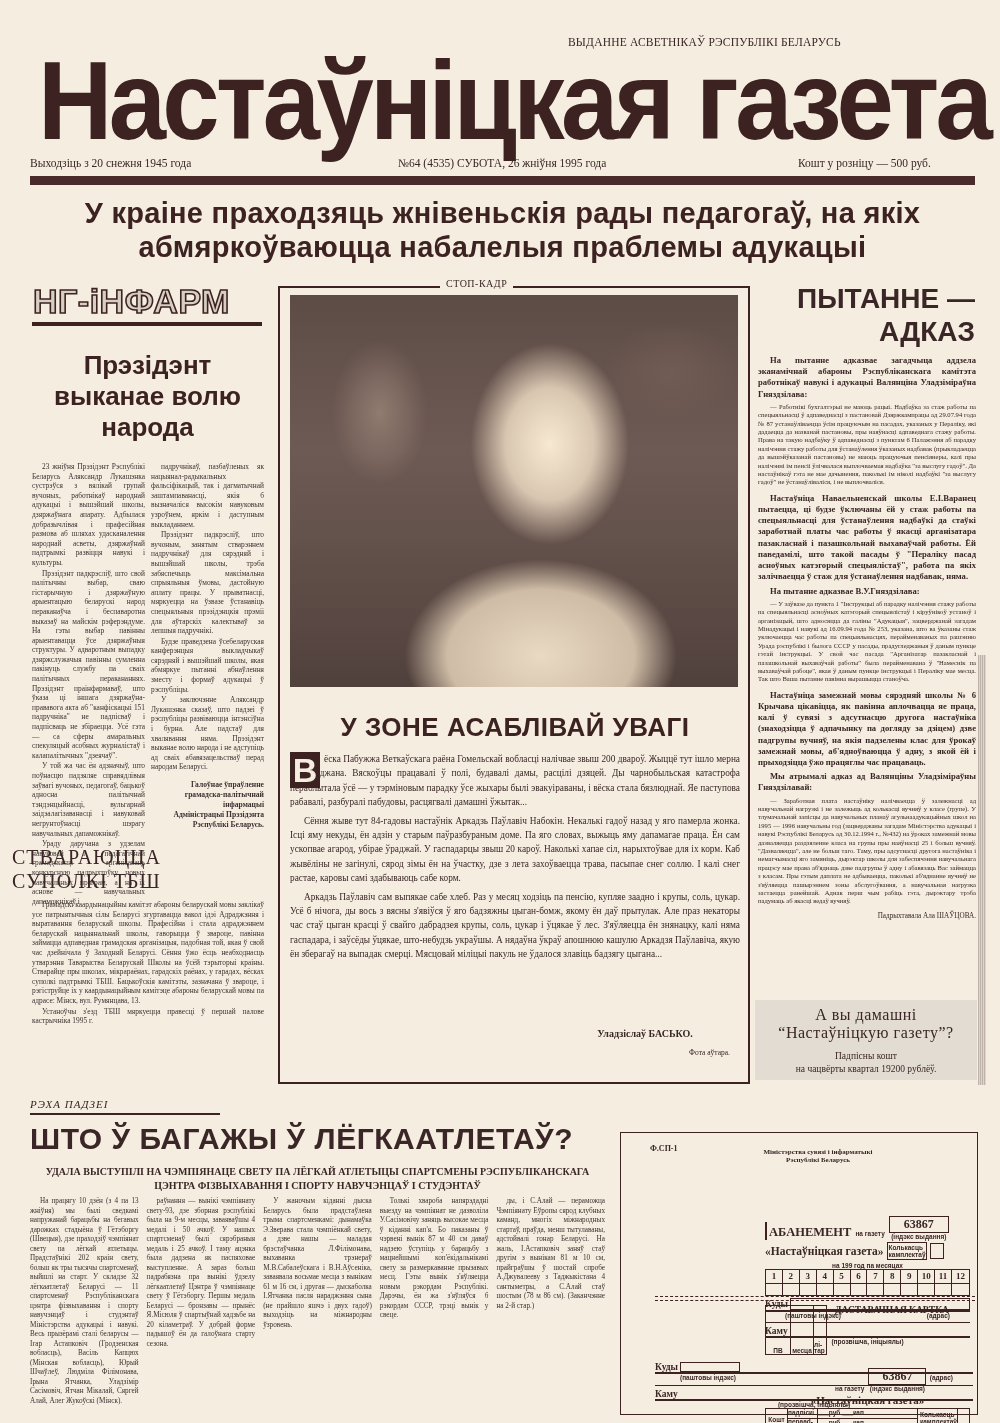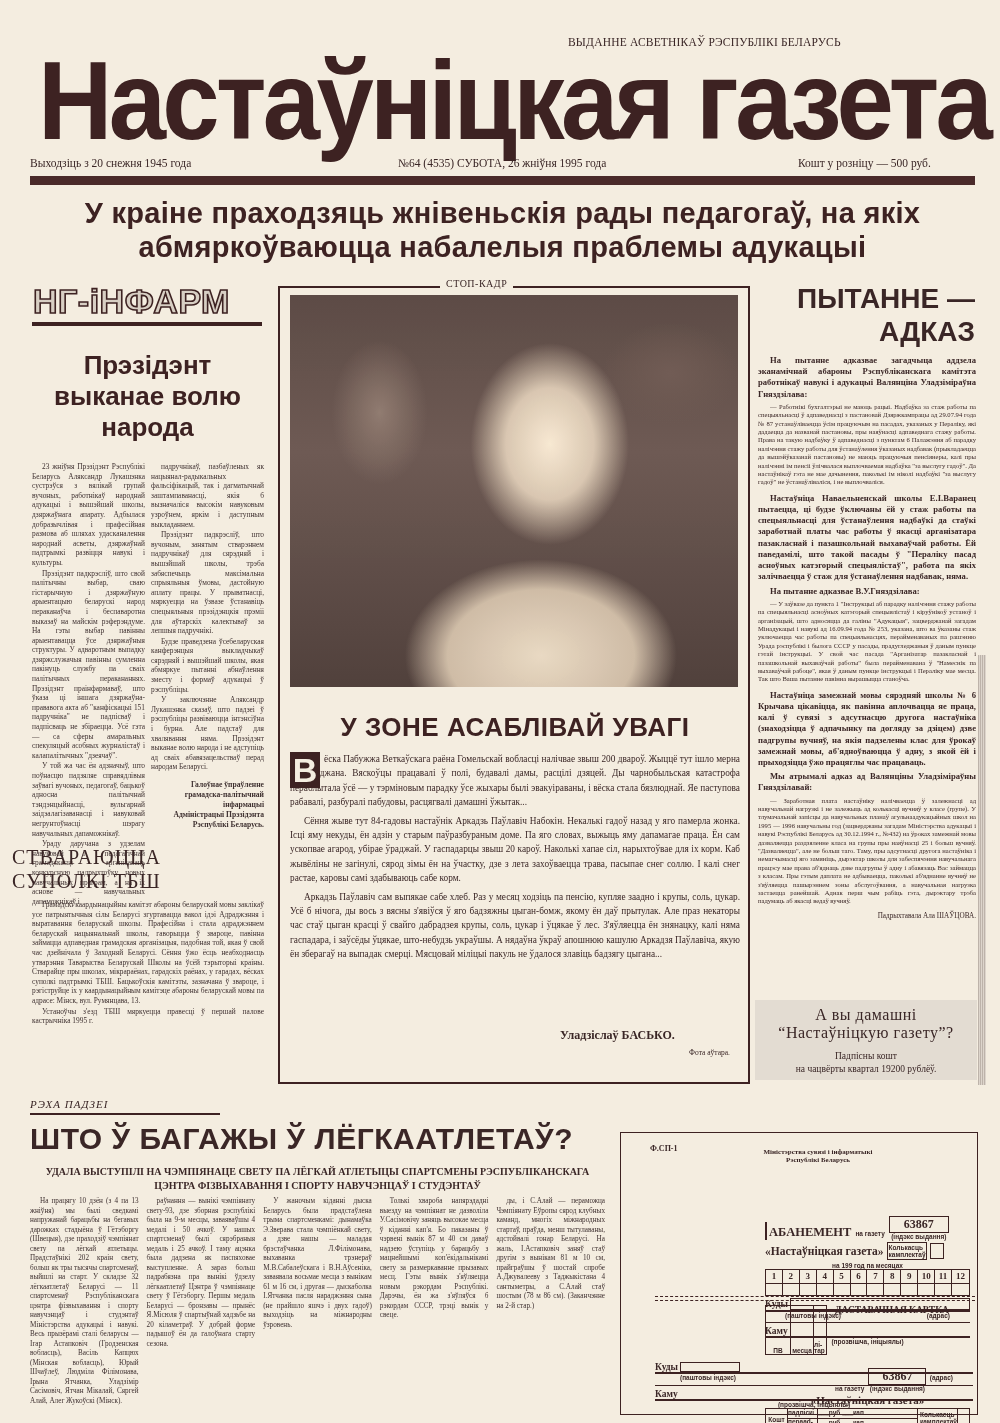--- a/index.html
+++ b/index.html
@@ -73,21 +73,21 @@
     letter-spacing: 0.5px; color: #3d2222;
   }
   .dropcap {
     left: 290px; top: 752px; width: 30px; height: 36px; background: #3d2222; color: #f4ede0;
     font-family: "Liberation Sans", sans-serif; font-weight: bold; font-size: 34px; line-height: 36px;
     text-align: center;
   }
   .zone-text { left: 290px; top: 752px; width: 450px; font-size: 9.3px; line-height: 14.4px; text-align: justify; }
   .zone-text p { text-indent: 14px; margin-bottom: 4px; }
   .zone-text p.first { text-indent: 34px; }
-  .zone-author { left: 560px; top: 1028px; width: 170px; text-align: left; font-size: 12px; font-weight: bold; }
+  .zone-author { left: 560px; top: 1028px; width: 170px; text-align: center; font-size: 10px; font-weight: bold; }
   .zone-photo-credit { left: 600px; top: 1048px; width: 130px; text-align: right; font-size: 7.5px; }
   
   .qa-head {
     left: 760px; top: 282px; width: 215px; text-align: right;
     font-family: "Liberation Sans", sans-serif; font-weight: bold; font-size: 28px; line-height: 33px;
   }
   .qa-body { left: 758px; top: 355px; width: 218px; }
   .qa-q { font-size: 8.6px; line-height: 11.2px; font-weight: bold; text-align: justify; margin-bottom: 3px; text-indent: 12px; }
   .qa-a { font-size: 6.6px; line-height: 8.4px; text-align: justify; margin-bottom: 6px; }
   .qa-a p { text-indent: 12px; }

